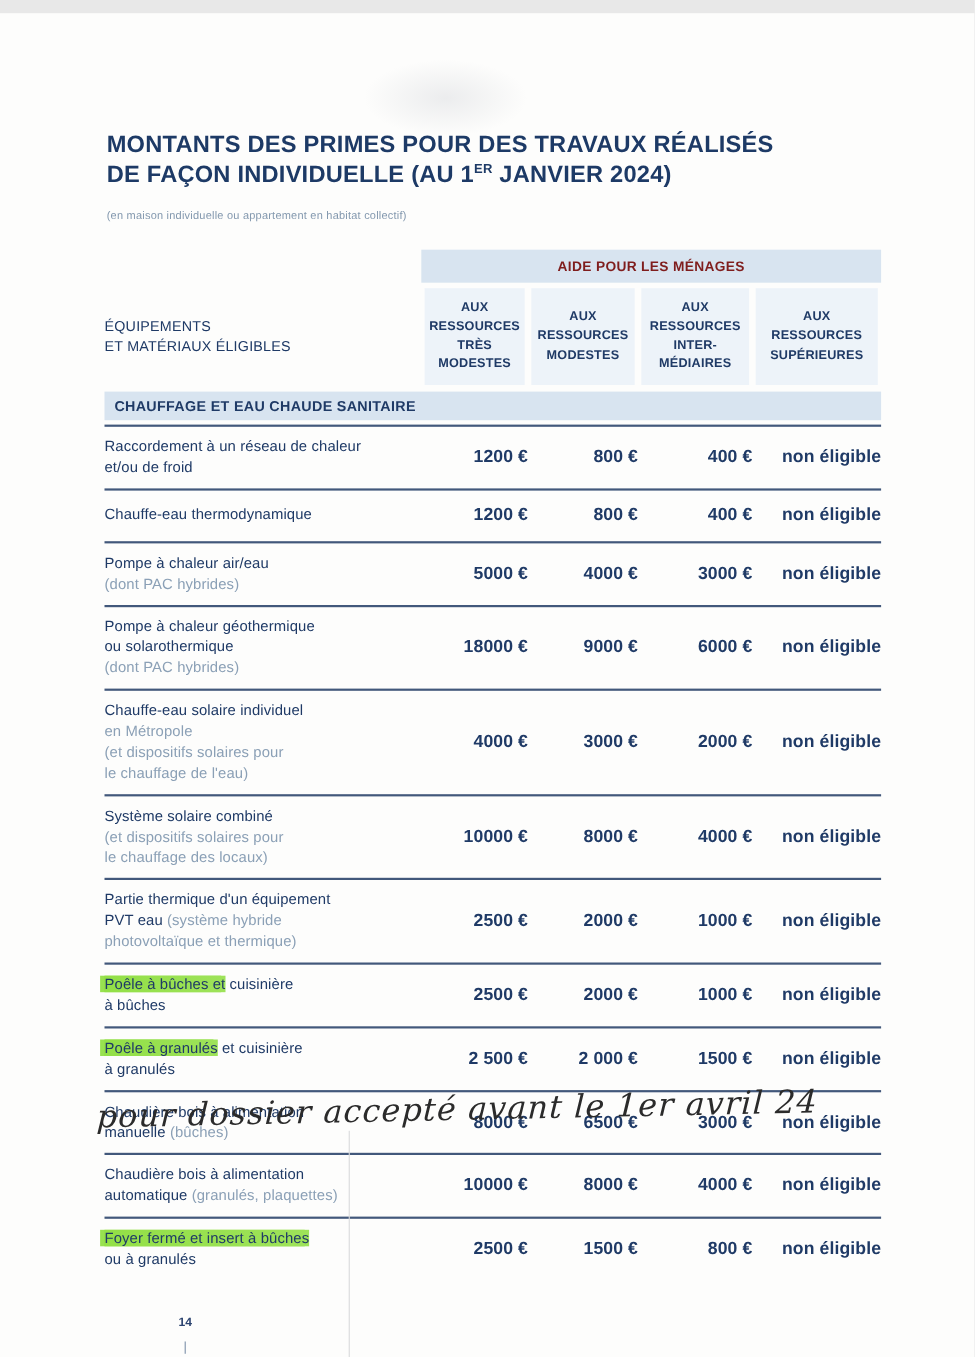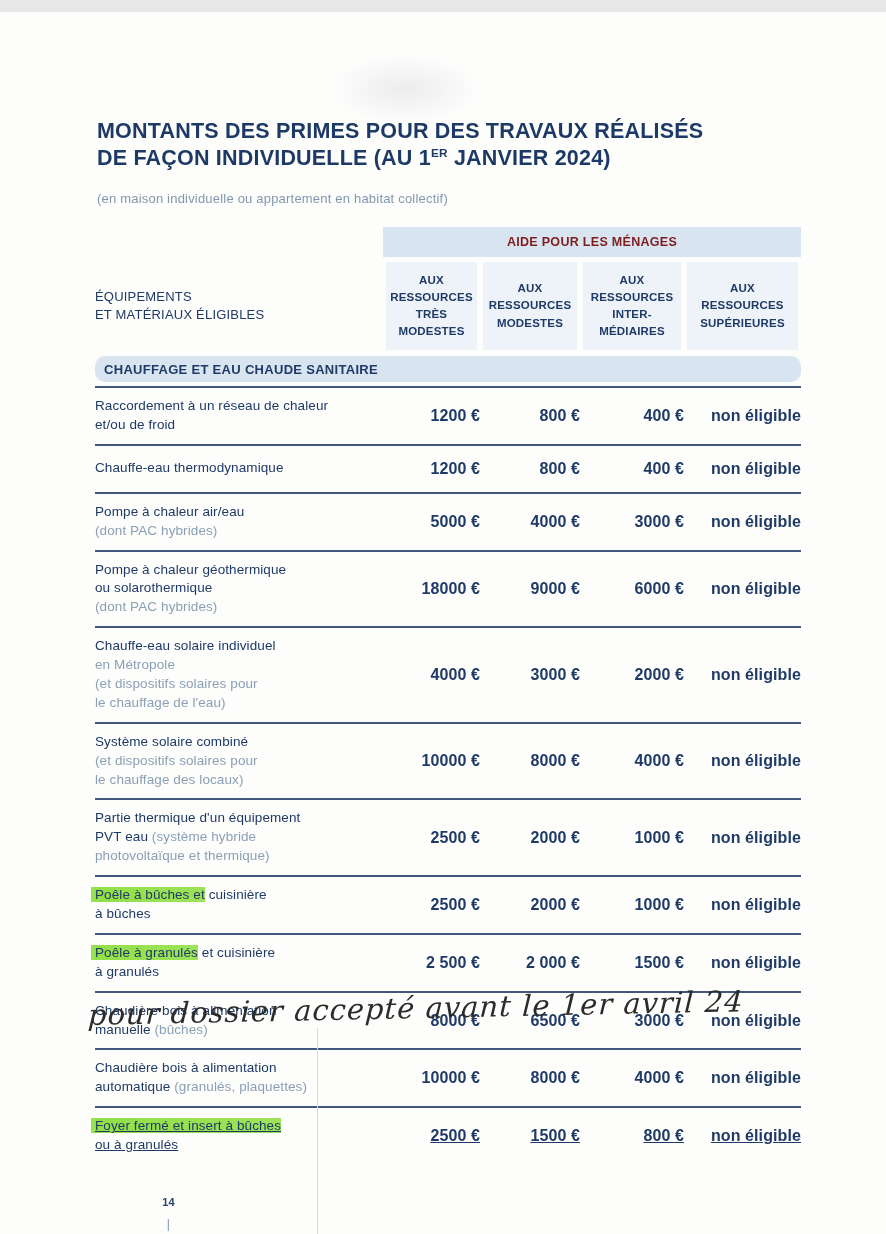--- a/index.html
+++ b/index.html
@@ -23,21 +23,21 @@
     background:#d9dadb;
   }
   .title{
     position:absolute;left:97px;top:106px;width:700px;
     font-size:21.5px;font-weight:bold;line-height:1.27;
     color:#1d3a66;letter-spacing:0.2px;
   }
   .title sup{font-size:0.55em;vertical-align:super;}
   .subtitle{
     position:absolute;left:97px;top:179px;
-    font-size:13px;color:#8398ae;letter-spacing:0.2px;
+    font-size:10px;color:#8398ae;letter-spacing:0.2px;
   }
   .table-wrap{
     position:absolute;left:95px;top:215px;width:706px;
   }
   .group-band{
     margin-left:288px;width:418px;height:30px;
     background:#d8e4f0;
     display:flex;align-items:center;justify-content:center;
     font-size:12.5px;font-weight:bold;color:#7f1d1d;letter-spacing:0.3px;
     box-sizing:border-box;
@@ -54,31 +54,31 @@
   .col-header{
     background:#edf3f9;margin:0 3px;min-height:88px;
     display:flex;align-items:center;justify-content:center;text-align:center;
     font-size:11.5px;font-weight:bold;white-space:pre-line;line-height:1.5;
     letter-spacing:0.2px;
   }
   .section-band{
     margin-top:6px;height:26px;background:#d8e4f0;
     display:flex;align-items:center;
     padding-left:9px;box-sizing:border-box;
-    font-size:13px;font-weight:bold;letter-spacing:0.3px;border-radius:10px;
+    font-size:13px;font-weight:bold;letter-spacing:0.3px;
   }
   .rows{border-top:2px solid #42587b;margin-top:4px;}
   .t-row{
     display:grid;grid-template-columns:288px 97px 100px 104px 117px;
     align-items:center;
     border-bottom:2px solid #42587b;
     padding:9px 0;
     min-height:28px;
   }
-  .t-row:last-child{border-bottom:none;text-decoration:underline;}
+  .t-row:last-child{border-bottom:none;}
   .row-label{
     font-size:13.5px;line-height:1.4;padding-right:8px;letter-spacing:0.1px;
   }
   .lp-muted{color:#8ba0b6;}
   .lp-highlight{
     background:linear-gradient(to right,rgba(141,222,61,0.95),rgba(141,222,61,0.85));
     box-shadow:-4px 0 0 rgba(141,222,61,0.9);
     color:#1f3a66;
   }
   .row-value{

